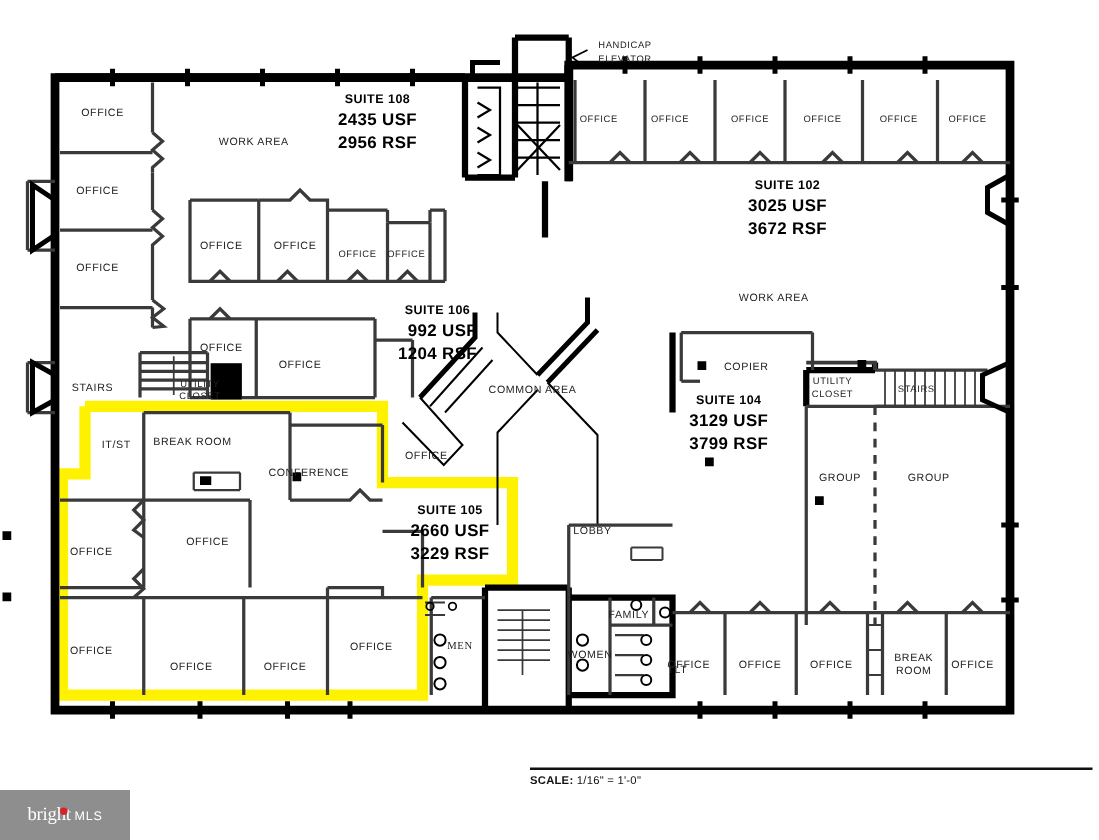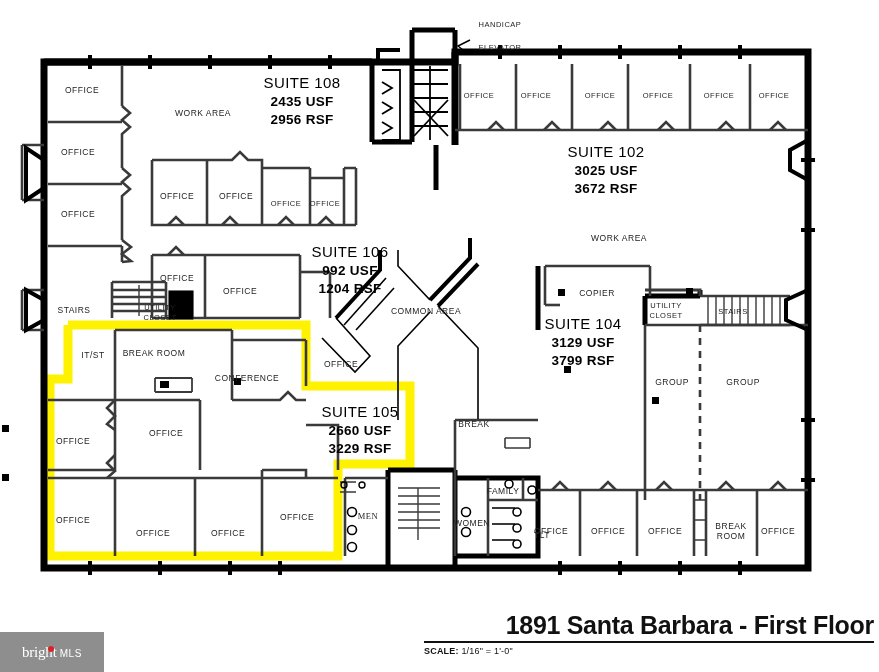--- a/index.html
+++ b/index.html
@@ -20,22 +20,22 @@
     white-space:nowrap;
     letter-spacing:0.5px;
     transform:translate(-50%,-50%);
     pointer-events:none;
   }
   .lbl.room{font-size:8.5px;font-weight:400;color:#222;}
   .lbl.room2{font-size:8.5px;font-weight:400;color:#222;line-height:10px;white-space:normal;text-align:center;width:42px;}
   .lbl.small{font-size:7.5px;font-weight:400;color:#222;}
 
   .suite{position:absolute;text-align:center;transform:translate(-50%,0);}
-  .suite .s-name{font-size:15px;font-weight:normal;letter-spacing:0.4px;color:#000;}
-  .suite .s-usf,.suite .s-rsf{font-size:13.5px;font-weight:bold;letter-spacing:0.3px;color:#000;margin-top:3px;}
+  .suite .s-name{font-size:10px;font-weight:bold;letter-spacing:0.4px;color:#000;}
+  .suite .s-usf,.suite .s-rsf{font-size:13.5px;font-weight:bold;letter-spacing:0.3px;color:#000;margin-top:3px;text-align:right;}
 
   
   #title-block{
     position:absolute;left:424px;top:612px;width:450px;
   }
   #title-block .title-text{
     font-size:25px;font-weight:bold;letter-spacing:-0.3px;color:#111;
     text-align:right;line-height:27px;white-space:nowrap;
   }
   #title-block .title-rule{
@@ -327,21 +327,21 @@
       <div class="lbl room" style="left: 78px; top: 152px;">OFFICE</div>
       <div class="lbl room" style="left: 78px; top: 214px;">OFFICE</div>
       <div class="lbl room" style="left: 203px; top: 113px;">WORK AREA</div>
       <div class="lbl room" style="left: 177px; top: 196px;">OFFICE</div>
       <div class="lbl room" style="left: 236px; top: 196px;">OFFICE</div>
       <div class="lbl small" style="left: 286px; top: 203px;">OFFICE</div>
       <div class="lbl small" style="left: 325px; top: 203px;">OFFICE</div>
       <div class="lbl room" style="left: 177px; top: 278px;">OFFICE</div>
       <div class="lbl room" style="left: 240px; top: 291px;">OFFICE</div>
       <div class="lbl room" style="left: 341px; top: 364px;">OFFICE</div>
-      <div class="lbl small" style="left: 500px; top: 24px;">HANDICAP</div>
+      <div class="lbl small" style="left: 500px; top: 36px;">HANDICAP</div>
       <div class="lbl small" style="left: 500px; top: 47px;">ELEVATOR</div>
       <div class="lbl small" style="left: 479px; top: 95px;">OFFICE</div>
       <div class="lbl small" style="left: 536px; top: 95px;">OFFICE</div>
       <div class="lbl small" style="left: 600px; top: 95px;">OFFICE</div>
       <div class="lbl small" style="left: 658px; top: 95px;">OFFICE</div>
       <div class="lbl small" style="left: 719px; top: 95px;">OFFICE</div>
       <div class="lbl small" style="left: 774px; top: 95px;">OFFICE</div>
       <div class="lbl room" style="left: 619px; top: 238px;">WORK AREA</div>
       <div class="lbl room" style="left: 597px; top: 293px;">COPIER</div>
       <div class="lbl room" style="left: 426px; top: 311px;">COMMON AREA</div>
@@ -349,21 +349,21 @@
       <div class="lbl room" style="left: 93px; top: 355px;">IT/ST</div>
       <div class="lbl room" style="left: 154px; top: 353px;">BREAK ROOM</div>
       <div class="lbl room" style="left: 247px; top: 378px;">CONFERENCE</div>
       <div class="lbl room" style="left: 73px; top: 441px;">OFFICE</div>
       <div class="lbl room" style="left: 166px; top: 433px;">OFFICE</div>
       <div class="lbl room" style="left: 73px; top: 520px;">OFFICE</div>
       <div class="lbl room" style="left: 153px; top: 533px;">OFFICE</div>
       <div class="lbl room" style="left: 228px; top: 533px;">OFFICE</div>
       <div class="lbl room" style="left: 297px; top: 517px;">OFFICE</div>
       <div class="lbl room" style="left: 368px; top: 516px; font-family: Liberation Serif, serif;">MEN</div>
-      <div class="lbl room" style="left: 474px; top: 424px;">BREAK</div>
+      <div class="lbl room" style="left: 474px; top: 424px;">LOBBY</div>
       <div class="lbl room" style="left: 503px; top: 491px;">FAMILY</div>
       <div class="lbl room" style="left: 542px; top: 491px; margin-top: 44px;">TLT</div>
       <div class="lbl room" style="left: 472px; top: 523px;">WOMEN</div>
       <div class="lbl room" style="left: 551px; top: 531px;">OFFICE</div>
       <div class="lbl room" style="left: 608px; top: 531px;">OFFICE</div>
       <div class="lbl room" style="left: 665px; top: 531px;">OFFICE</div>
       <div class="lbl room" style="left: 778px; top: 531px;">OFFICE</div>
       <div class="lbl room" style="left: 672px; top: 382px;">GROUP</div>
       <div class="lbl room" style="left: 743px; top: 382px;">GROUP</div>
       <div class="lbl small" style="left: 160px; top: 307px;">UTILITY</div>
@@ -373,21 +373,21 @@
       <div class="lbl small" style="left: 733px; top: 311px;">STAIRS</div>
       <div class="lbl room2" style="left: 731px; top: 531px;">BREAK ROOM</div>
     </div>
 
   <div id="suite-labels">
       <div class="suite" style="left: 302px; top: 74px;">
         <div class="s-name">SUITE 108</div>
         <div class="s-usf">2435 USF</div>
         <div class="s-rsf">2956 RSF</div>
       </div>
-      <div class="suite" style="left: 606px; top: 143px;">
+      <div class="suite" style="left: 630px; top: 143px;">
         <div class="s-name">SUITE 102</div>
         <div class="s-usf">3025 USF</div>
         <div class="s-rsf">3672 RSF</div>
       </div>
       <div class="suite" style="left: 350px; top: 243px;">
         <div class="s-name">SUITE 106</div>
         <div class="s-usf">992 USF</div>
         <div class="s-rsf">1204 RSF</div>
       </div>
       <div class="suite" style="left: 583px; top: 315px;">
@@ -396,21 +396,20 @@
         <div class="s-rsf">3799 RSF</div>
       </div>
       <div class="suite" style="left: 360px; top: 403px;">
         <div class="s-name">SUITE 105</div>
         <div class="s-usf">2660 USF</div>
         <div class="s-rsf">3229 RSF</div>
       </div>
     </div>
 
   <div id="title-block">
-    <div class="title-text">1891 Santa Barbara - First Floor</div>
     <div class="title-rule"></div>
     <div class="scale-line">
       <b>SCALE:</b>
       <span>1/16" = 1'-0"</span>
     </div>
   </div>
 
   <div id="watermark" style="background: rgb(142, 142, 142);">
     <div class="wm-inner">
       <span class="wm-bright">bright</span>

